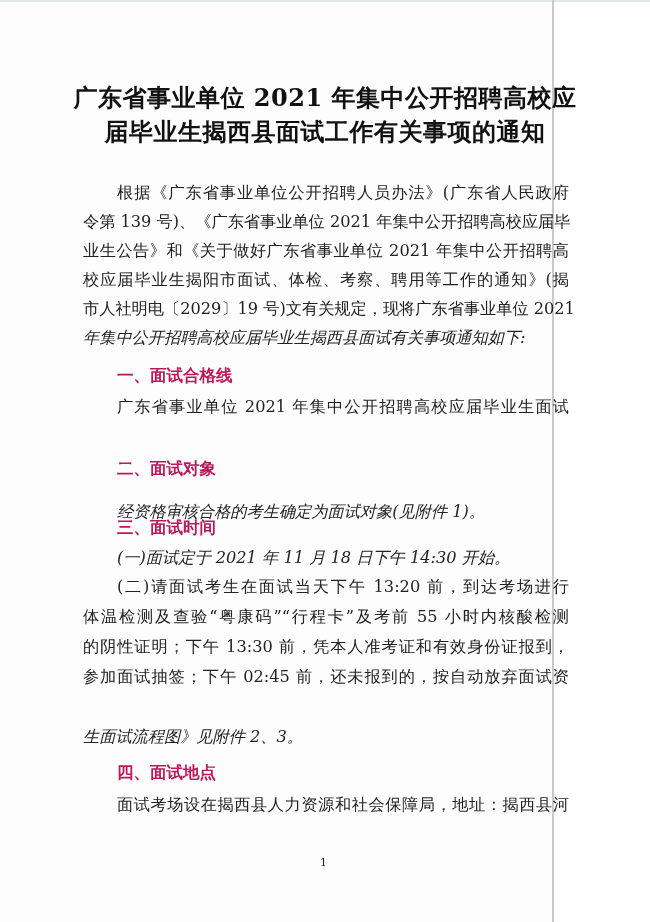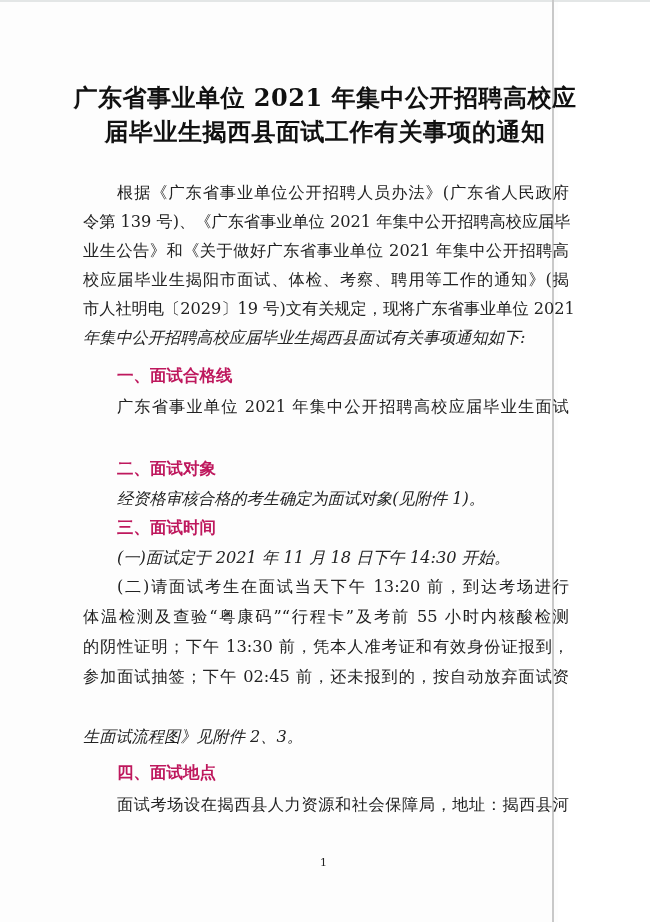--- a/index.html
+++ b/index.html
@@ -93,21 +93,21 @@
   <div class="line" style="top:212px">令第 139 号)、《广东省事业单位 2021 年集中公开招聘高校应届毕</div>
   <div class="line" style="top:241px">业生公告》和《关于做好广东省事业单位 2021 年集中公开招聘高</div>
   <div class="line" style="top:270px">校应届毕业生揭阳市面试、体检、考察、聘用等工作的通知》(揭</div>
   <div class="line" style="top:299px">市人社明电〔2029〕19 号)文有关规定，现将广东省事业单位 2021</div>
   <div class="line noj" style="top:328px">年集中公开招聘高校应届毕业生揭西县面试有关事项通知如下:</div>
 
   <div class="heading" style="top:366px">一、面试合格线</div>
   <div class="line indent" style="top:397px">广东省事业单位 2021 年集中公开招聘高校应届毕业生面试</div>
 
   <div class="heading" style="top:459px">二、面试对象</div>
-  <div class="line indent noj" style="top:489px">经资格审核合格的考生确定为面试对象(见附件 1)。</div>
+  <div class="line indent noj" style="top:502px">经资格审核合格的考生确定为面试对象(见附件 1)。</div>
 
   <div class="heading" style="top:518px">三、面试时间</div>
   <div class="line indent noj" style="top:548px">(一)面试定于 2021 年 11 月 18 日下午 14:30 开始。</div>
   <div class="line indent" style="top:577px">(二)请面试考生在面试当天下午 13:20 前，到达考场进行</div>
   <div class="line" style="top:607px">体温检测及查验“粤康码”“行程卡”及考前 55 小时内核酸检测</div>
   <div class="line" style="top:637px">的阴性证明；下午 13:30 前，凭本人准考证和有效身份证报到，</div>
   <div class="line" style="top:667px">参加面试抽签；下午 02:45 前，还未报到的，按自动放弃面试资</div>
   <div class="line noj" style="top:727px">生面试流程图》见附件 2、3。</div>
 
   <div class="heading" style="top:763px">四、面试地点</div>

